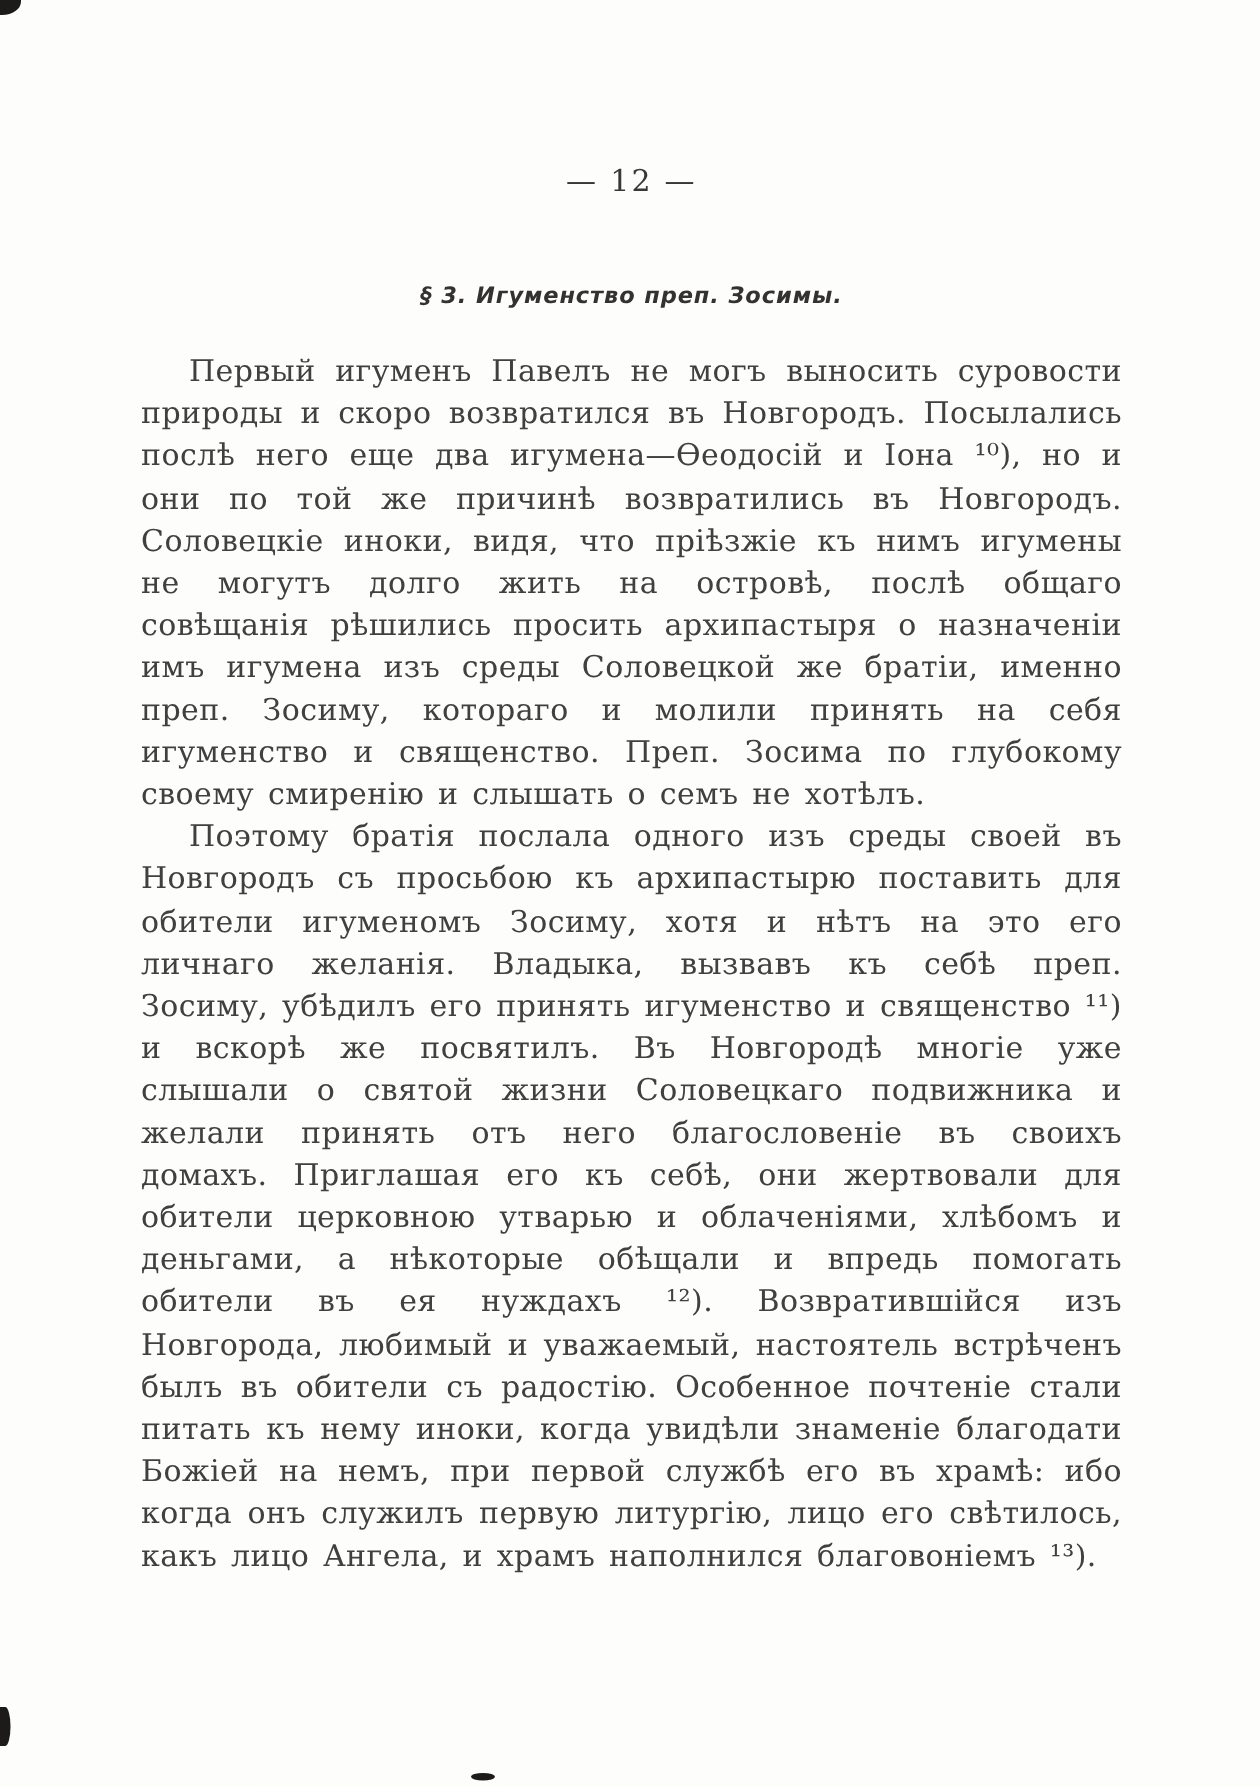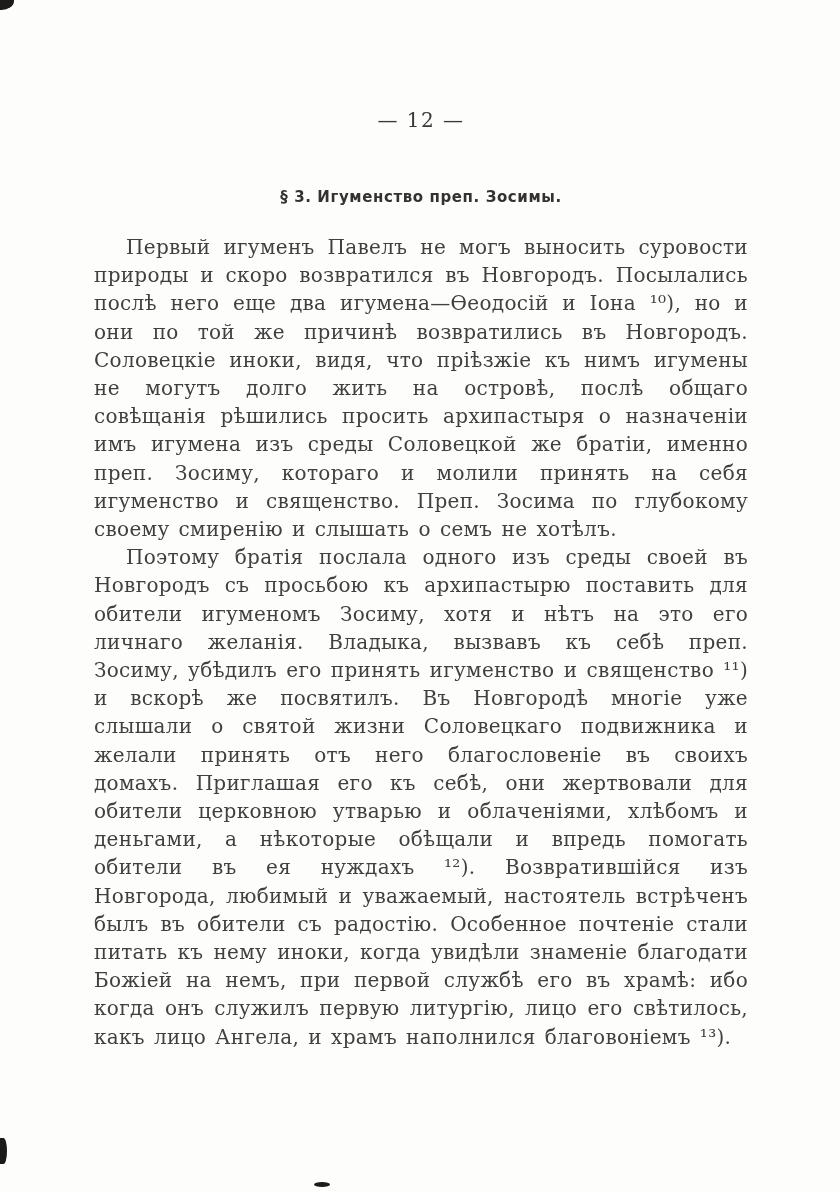--- a/index.html
+++ b/index.html
@@ -33,20 +33,21 @@
     margin: 0 0 56px 0;
   }
   .section-heading {
     text-align: center;
     font-family: "DejaVu Sans", "Liberation Sans", sans-serif;
     font-size: 15px;
     font-weight: bold;
     letter-spacing: 0.6px;
     color: #34322f;
     margin: 0 0 27px 0;
+    font-style: italic;
   }
   .body-text p {
     margin: 0;
     font-size: 20px;
     line-height: 28.2px;
     text-align: justify;
     text-indent: 32px;
     letter-spacing: 0.3px;
     word-spacing: 2.5px;
     color: #404040;

